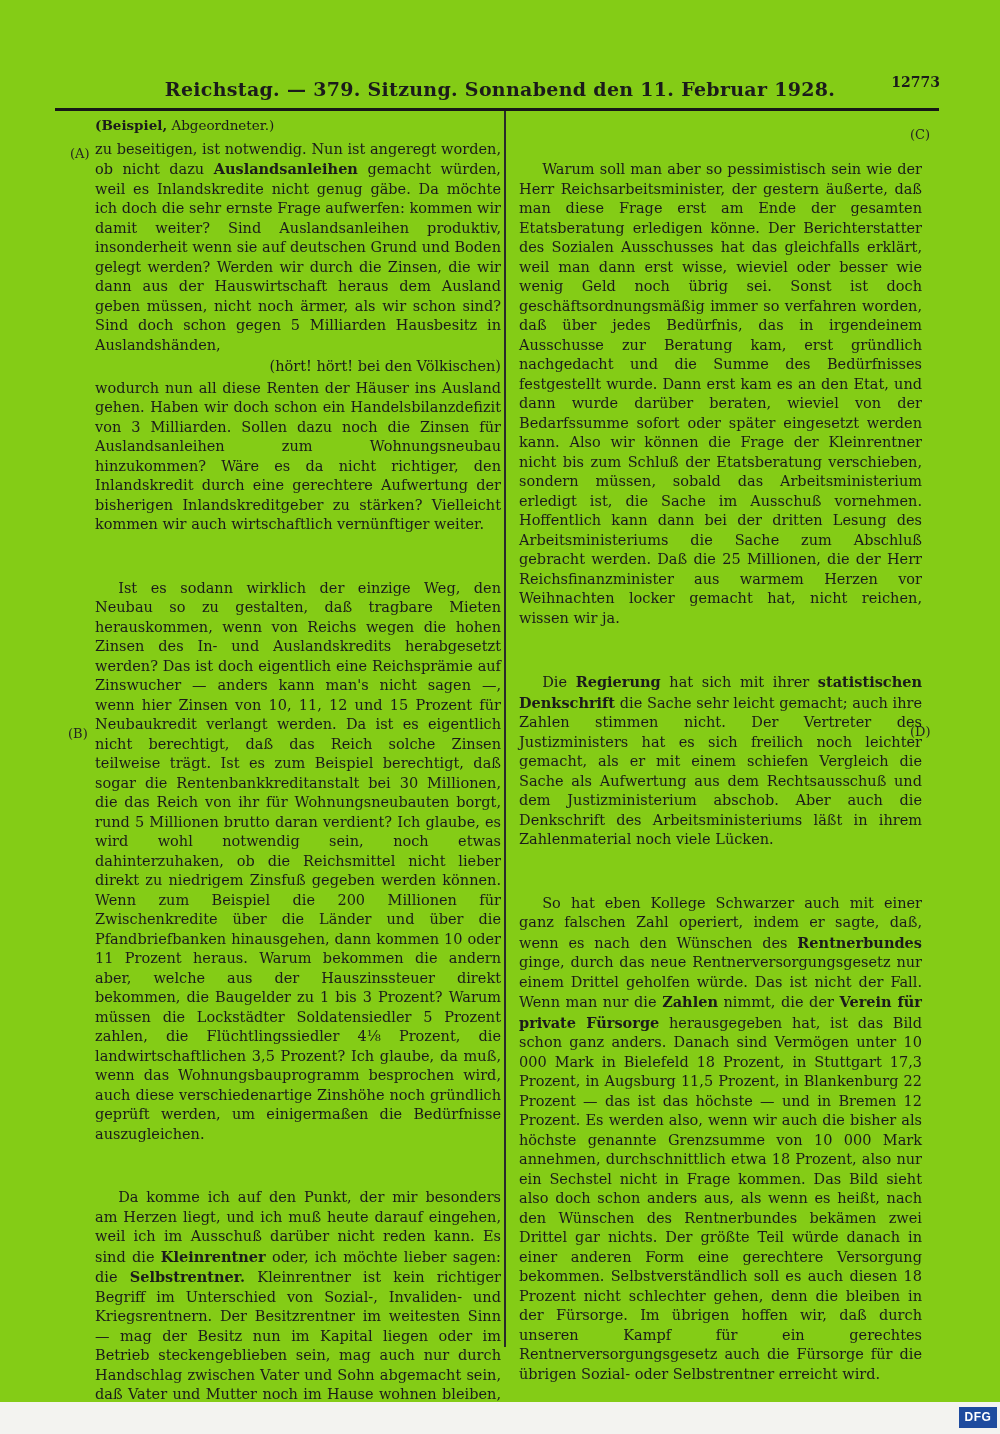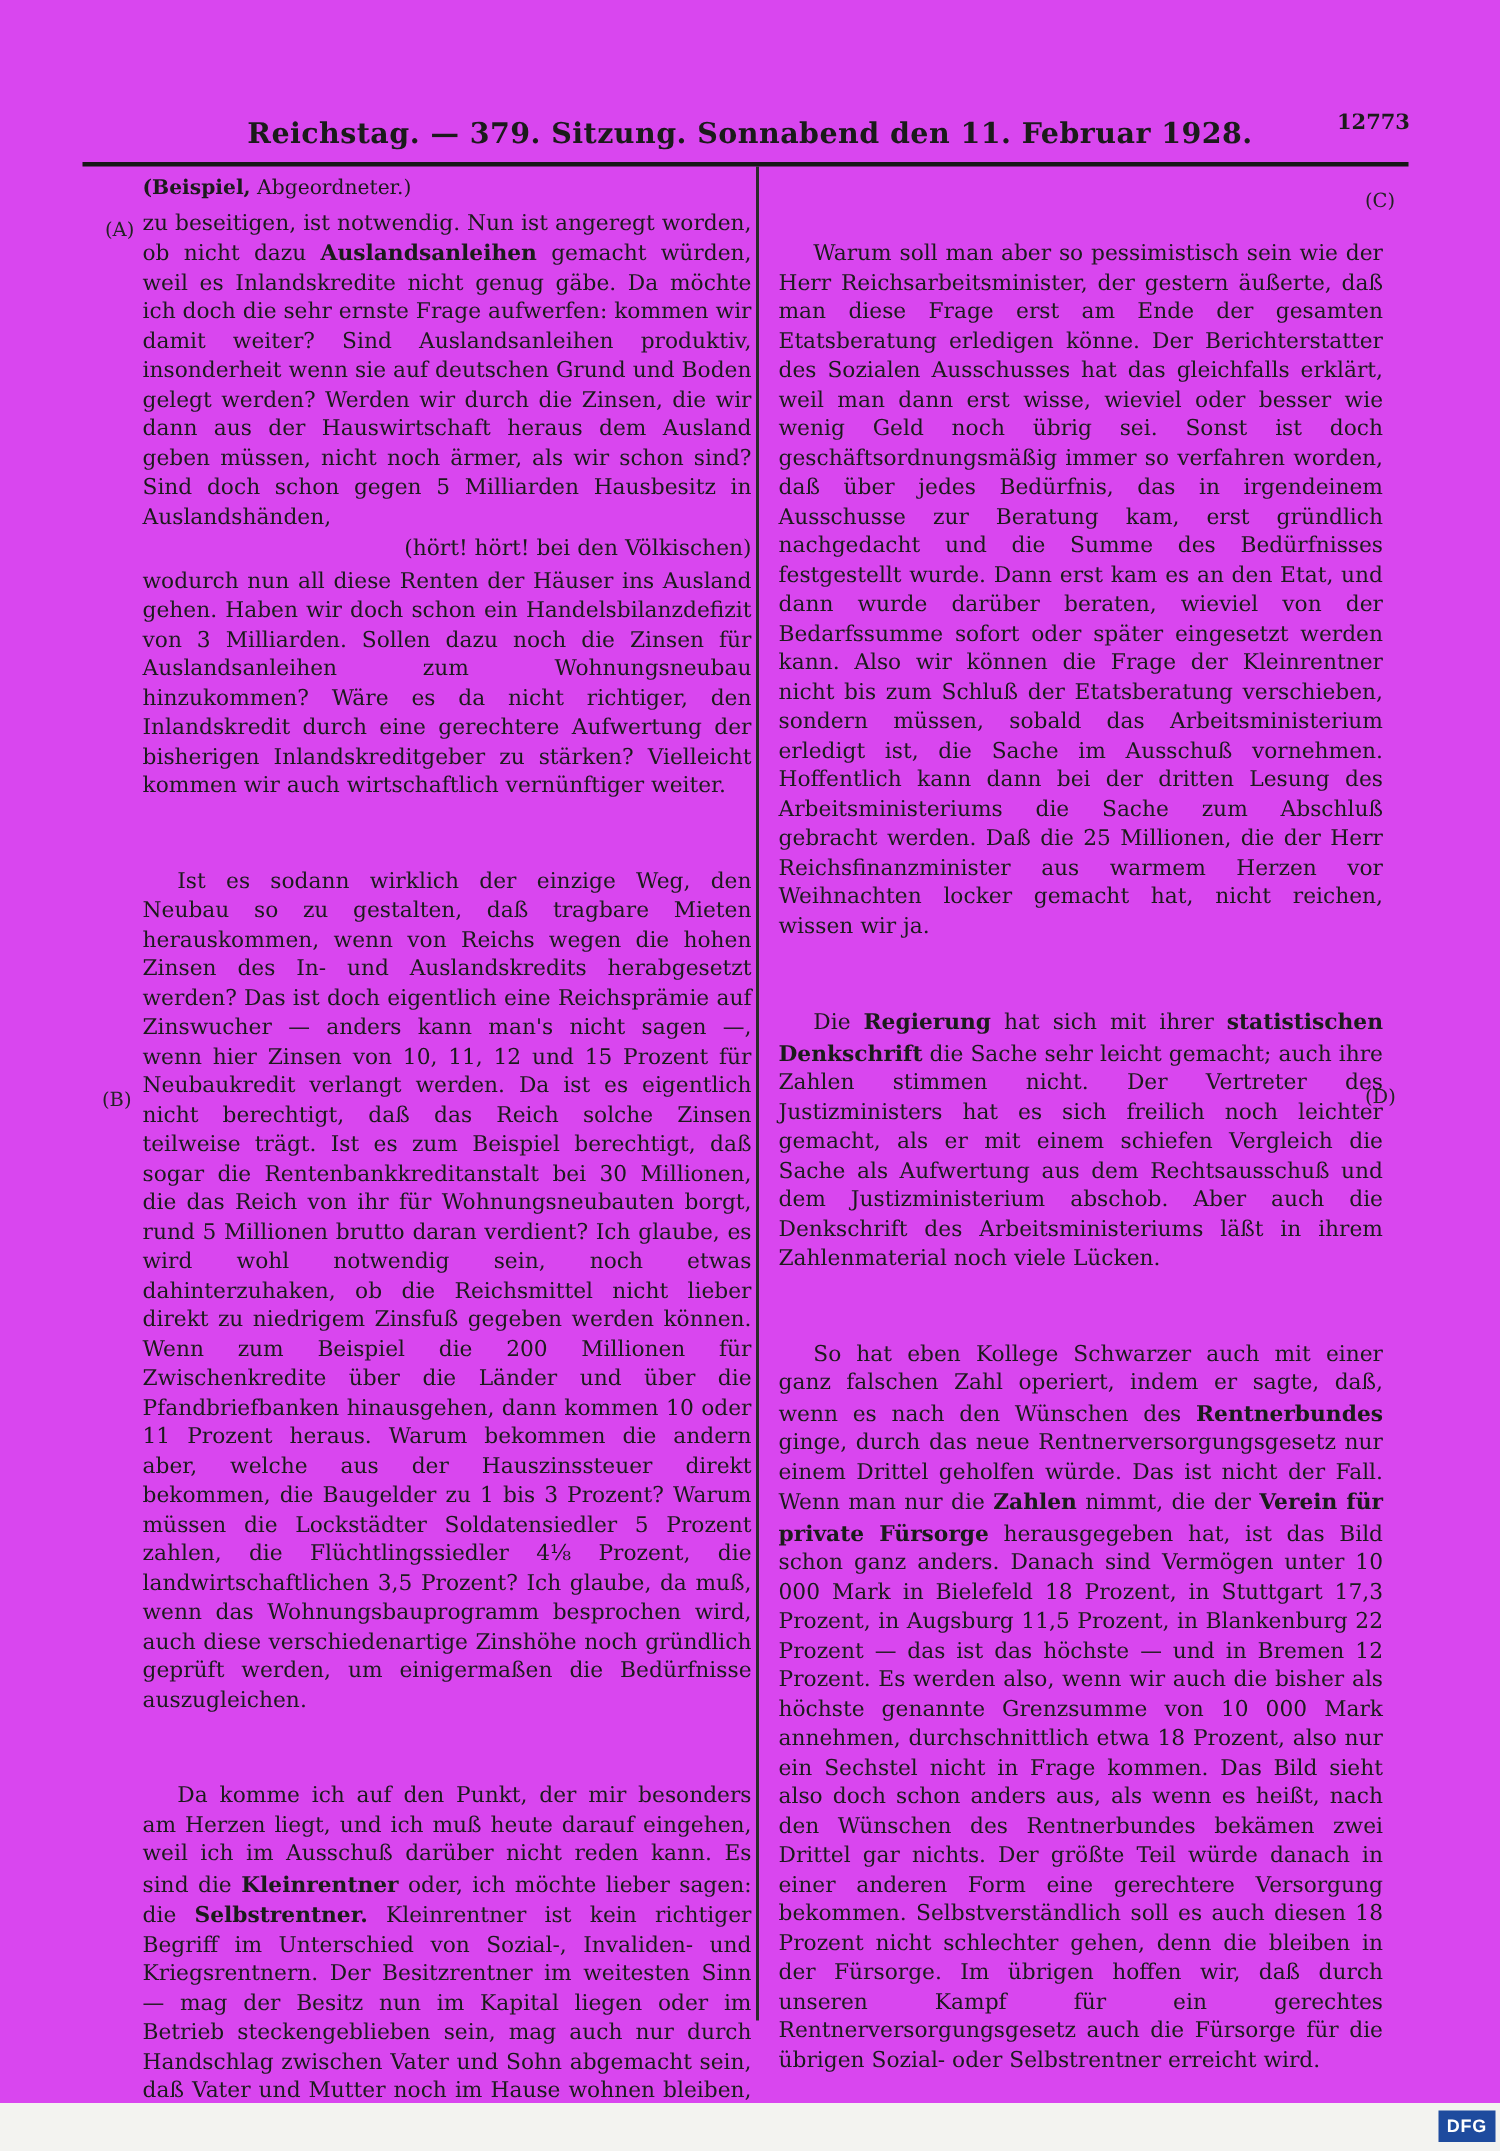--- a/index.html
+++ b/index.html
@@ -1,19 +1,19 @@
 <!DOCTYPE html>
 <html lang="de"><head>
 <meta charset="utf-8">
 <style>
   html,body { margin:0; padding:0; }
   body { width:1000px; height:1434px; background:#fcfcfa; overflow:hidden; }
   .page {
     position:relative; width:1000px; height:1434px;
-    background:#d946ef; color:#1b1b1b;
+    background:#84cc16; color:#1b1b1b;
     font-family:"DejaVu Serif", serif;
   }
   .header-title {
     position:absolute; top:78px; left:0; width:1000px;
     text-align:center; font-size:19px; font-weight:bold;
     letter-spacing:0.3px; white-space:nowrap;
   }
   .page-number {
     position:absolute; top:74px; right:60px;
     font-size:14px; font-weight:bold;

